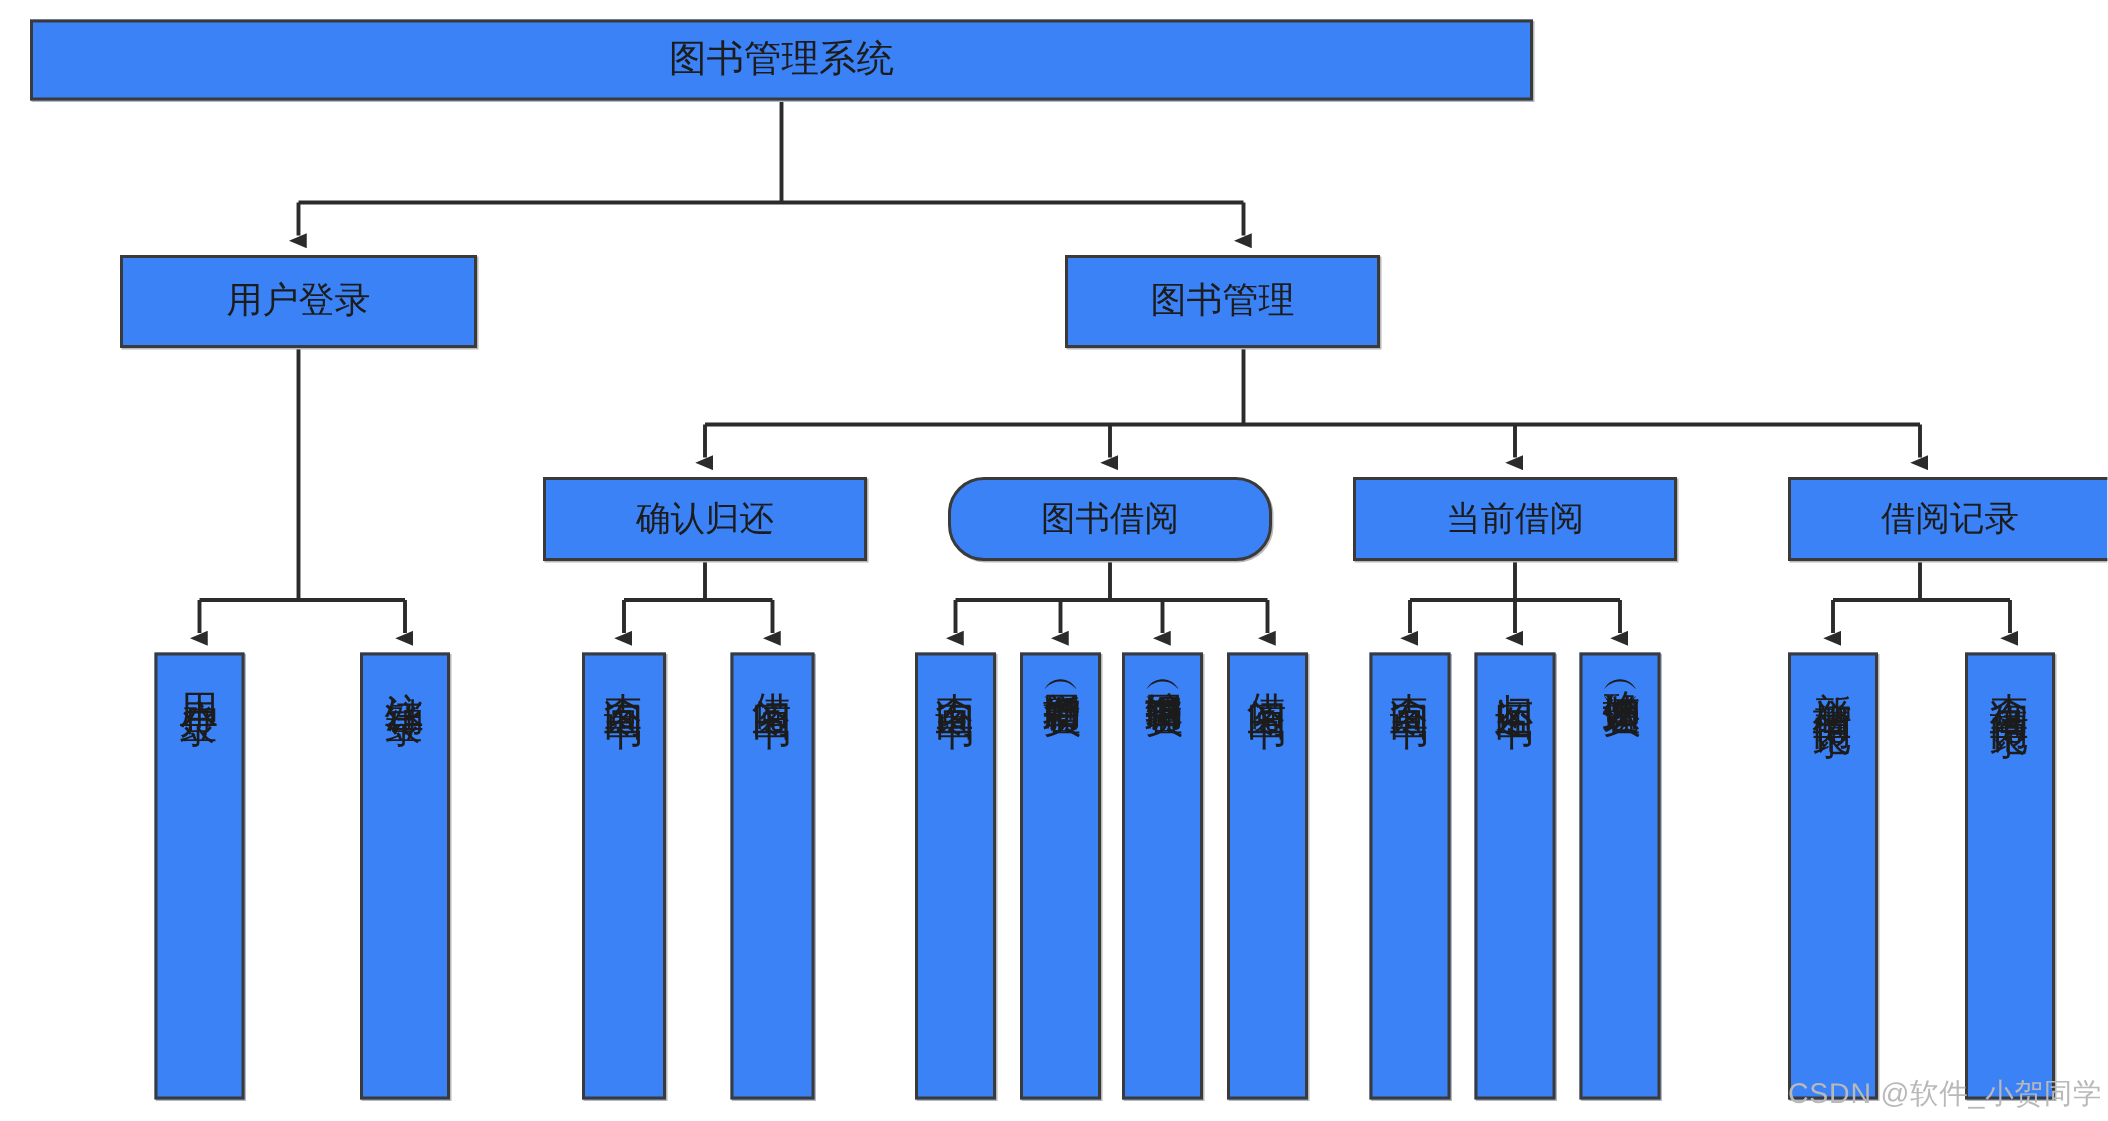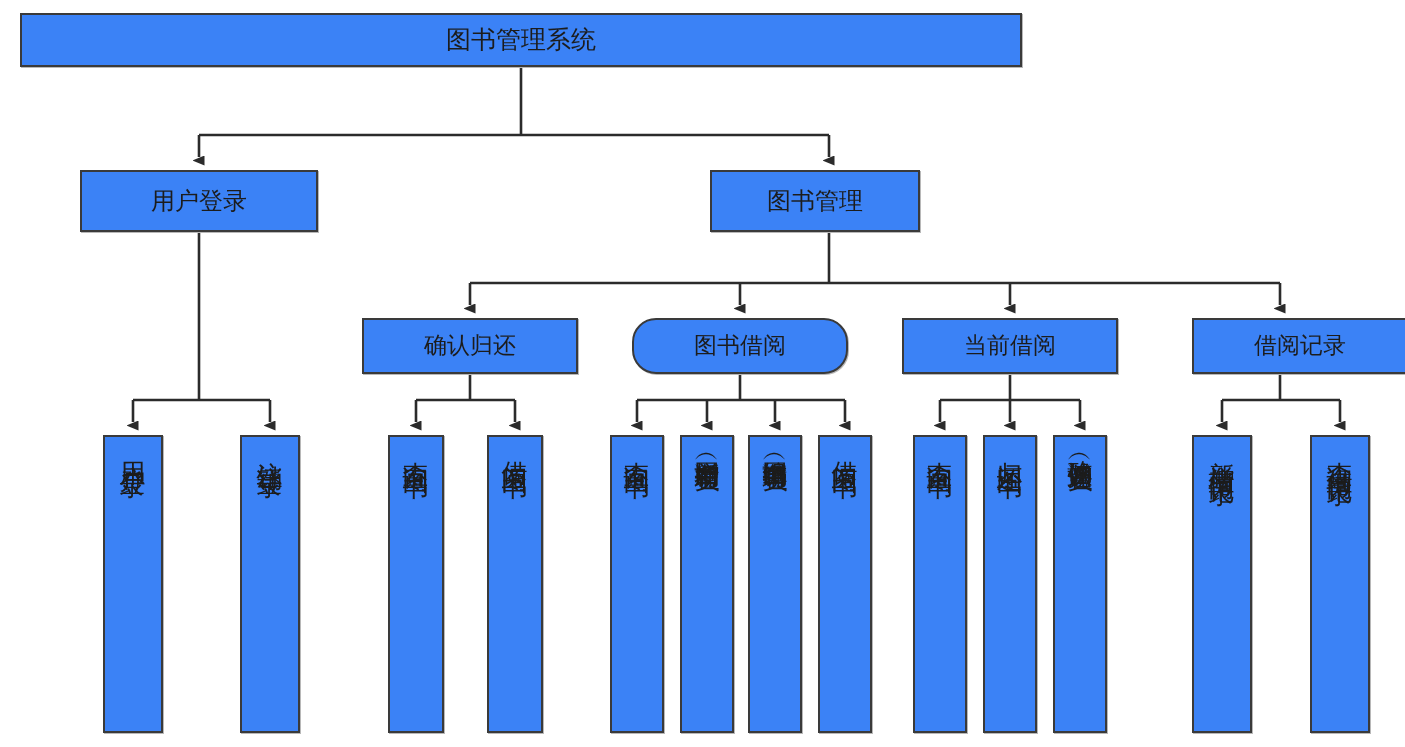--- a/index.html
+++ b/index.html
@@ -188,13 +188,14 @@
         <span class="node-label">确认归还（管理员）</span>
       </div>
       <div class="node level-4 leaf" style="left: 1192px; top: 435px; width: 60px; height: 298px;">
         <span class="node-label">新增借阅记录</span>
       </div>
       <div class="node level-4 leaf" style="left: 1310px; top: 435px; width: 60px; height: 298px;">
         <span class="node-label">查询借阅记录</span>
       </div>
     </div>
 
+  <div class="watermark" style="left:1192px; top:716px;">CSDN @软件_小贺同学</div>
 </div>
 
 </body></html>

